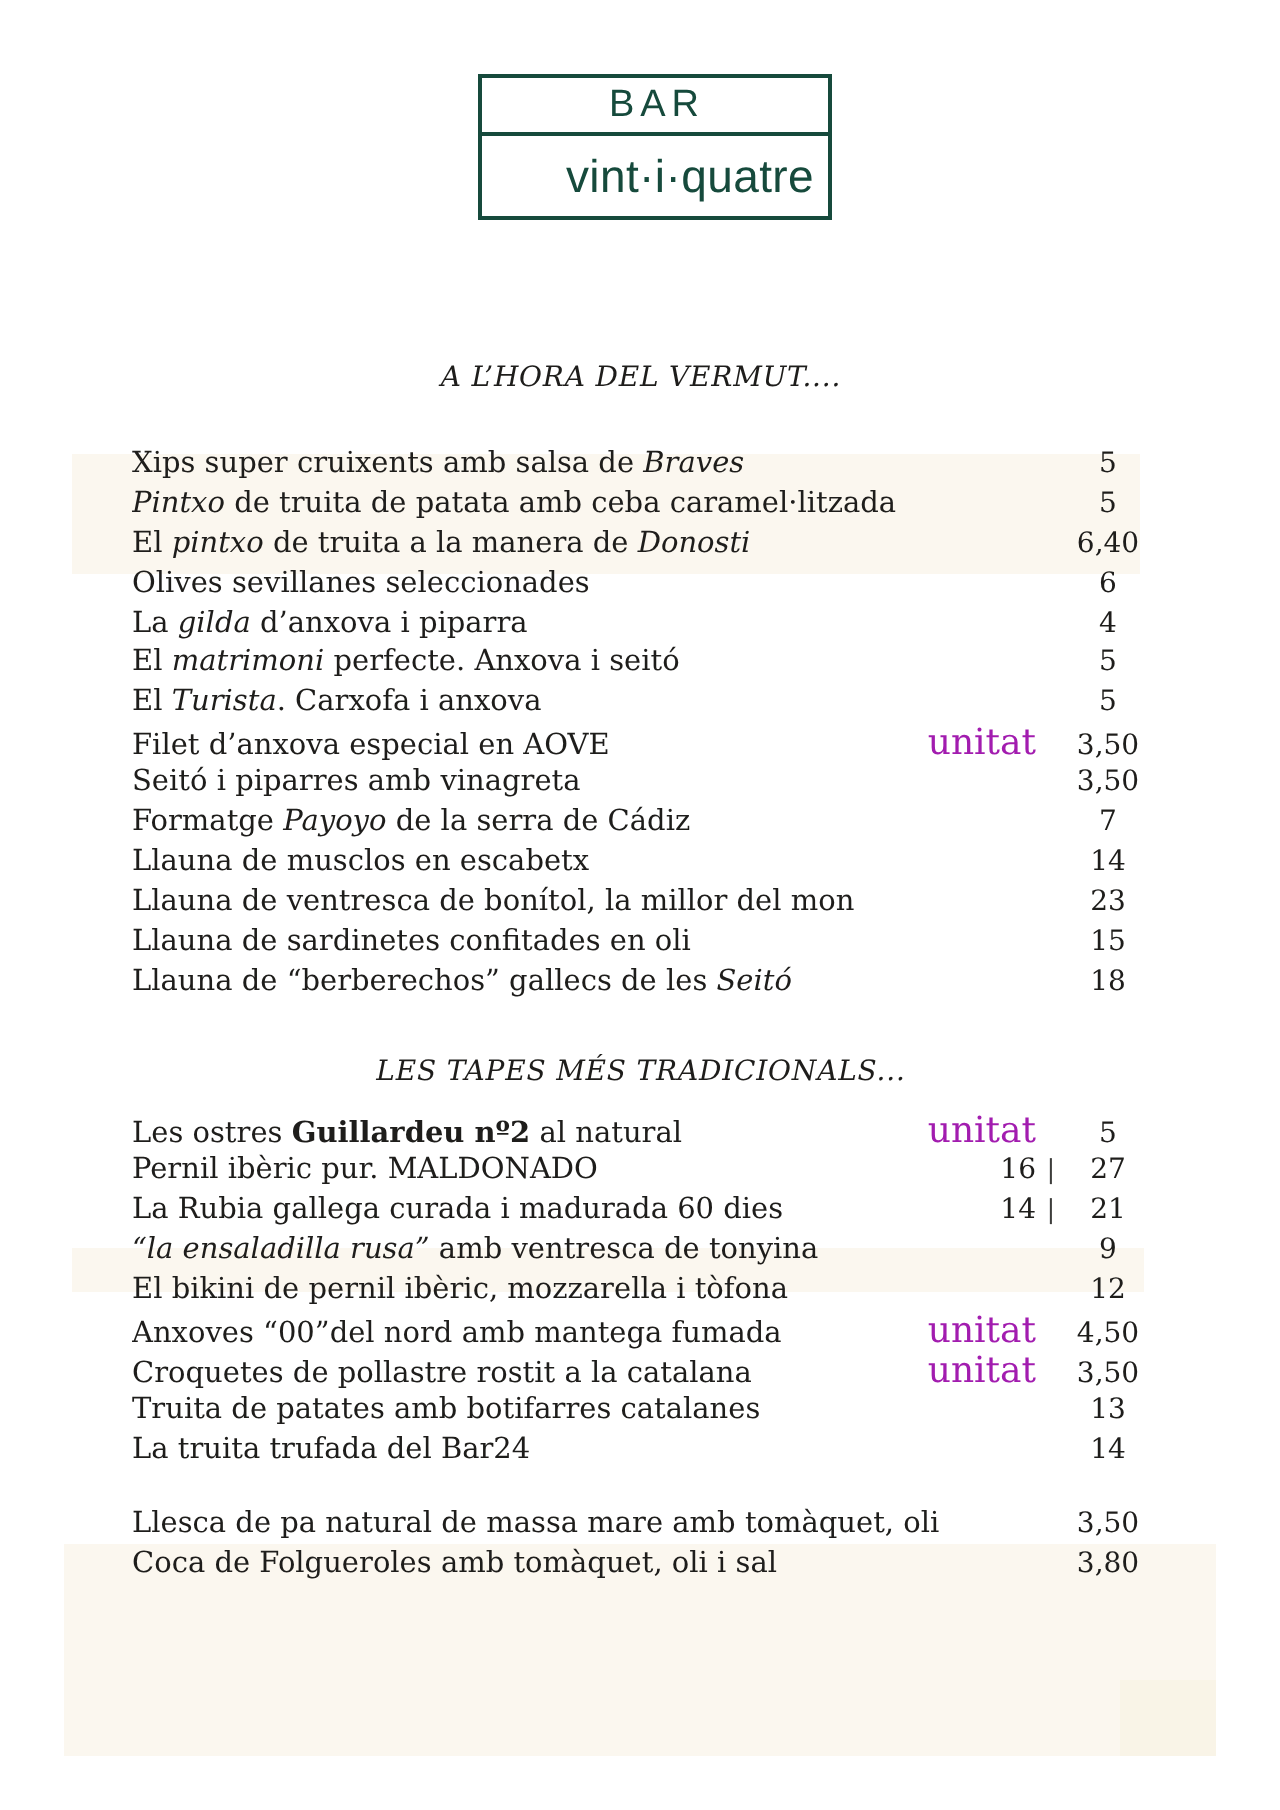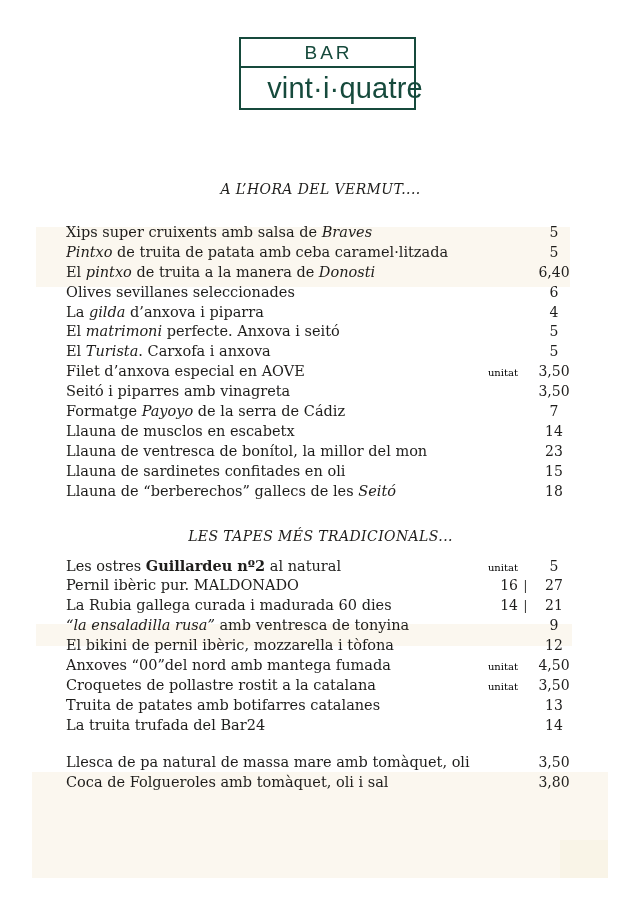--- a/index.html
+++ b/index.html
@@ -34,21 +34,21 @@
     border-bottom:2.5px solid var(--green);
     display:flex;align-items:center;justify-content:center;
     font-family:"Liberation Sans", sans-serif;
     font-size:19px;letter-spacing:3px;text-indent:3px;
     color:var(--green);
   }
   .logo-bottom{
     height:40px;
     display:flex;align-items:center;justify-content:center;
     font-family:"Liberation Sans", sans-serif;
-    font-size:29px;letter-spacing:0.2px;
+    font-size:23px;letter-spacing:0.2px;
     color:var(--green);
     padding-left:36px;
   }
 
   #sections{position:relative;width:509px;margin-left:66px;}
   .section-heading{
     margin:0;text-align:center;
     font-weight:normal;font-style:italic;
     font-size:14px;letter-spacing:0.4px;
     color:var(--ink);
@@ -63,21 +63,21 @@
   .row{
     display:flex;align-items:baseline;
     height:19.9px;line-height:19.9px;
     font-size:14.5px;
     white-space:nowrap;
   }
   .item-text{flex:1 1 auto;overflow:hidden;}
   .it{font-style:italic;}
   .bd{font-weight:bold;}
   .col-a{flex:0 0 48px;text-align:right;font-size:14px;}
-  .col-a.unit{font-size:10px;color:#000000;}
+  .col-a.unit{font-size:18px;color:#a21caf;}
   .col-sep{flex:0 0 15px;text-align:center;font-size:13px;color:#3d3d3b;}
   .col-b{flex:0 0 42px;text-align:center;font-size:14px;}
 </style>
 </head>
 <body>
 
 <div class="page">
   <div class="tint tint-1"></div>
   <div class="tint tint-2"></div>
   <div class="tint tint-3"></div>

